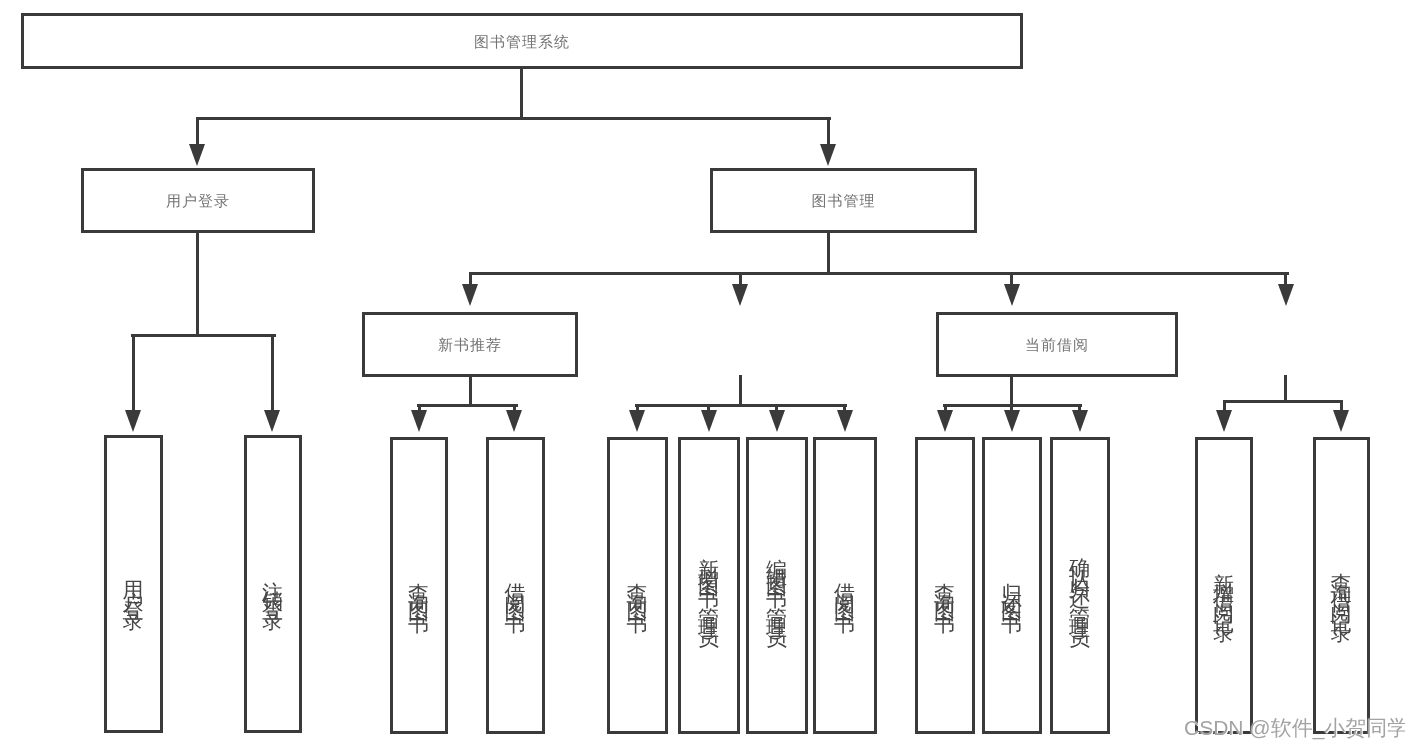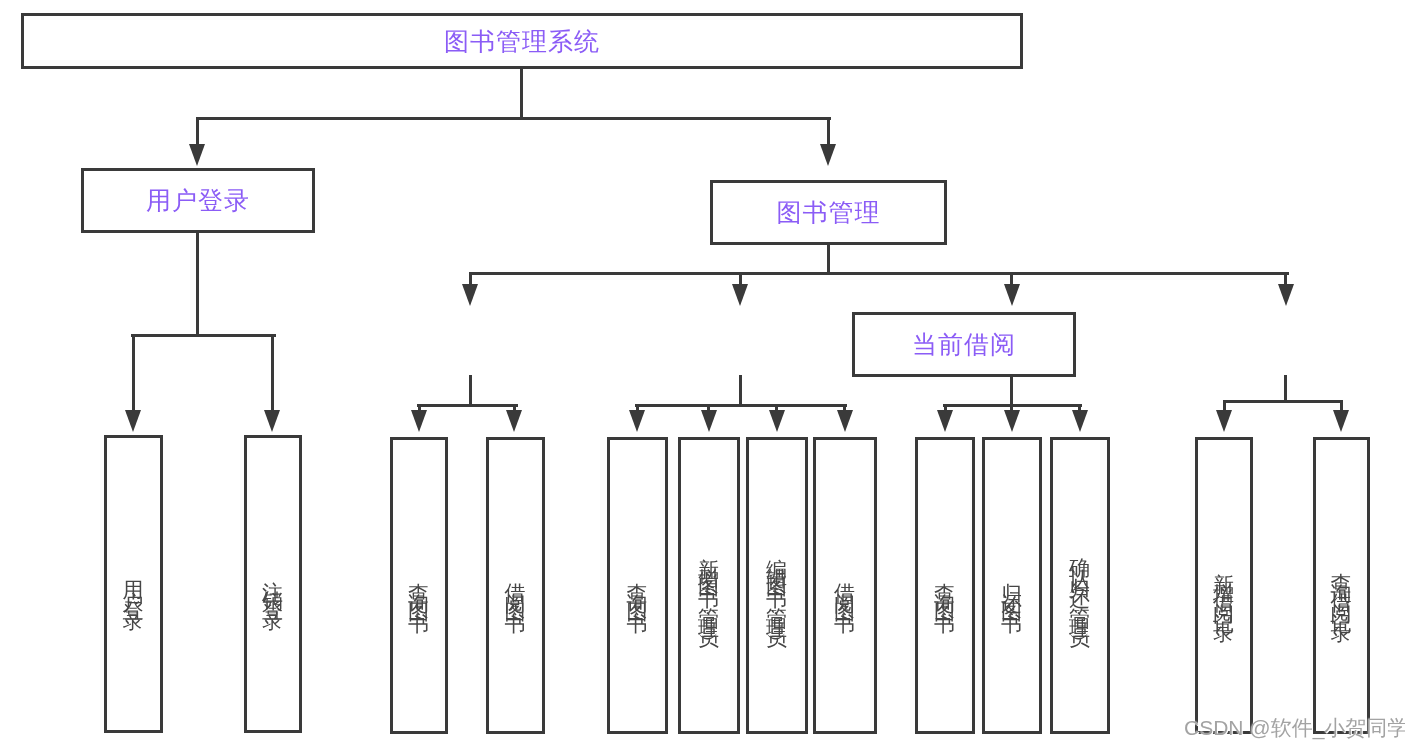--- a/index.html
+++ b/index.html
@@ -26,22 +26,22 @@
   .hbox {
     position: absolute;
     box-sizing: border-box;
     border: 3px solid #3a3a3a;
     background: #ffffff;
     display: flex;
     align-items: center;
     justify-content: center;
   }
   .hlabel {
-    font-size: 25px;
-    color: #8b5cf6;
+    font-size: 15px;
+    color: #737373;
     letter-spacing: 1px;
     white-space: nowrap;
     line-height: 1;
   }
   .vbox {
     position: absolute;
     box-sizing: border-box;
     border: 3px solid #3a3a3a;
     background: #ffffff;
     display: flex;
@@ -133,25 +133,28 @@
   <div class="arrow" style="left:1216px;top:410px"></div>
   <div class="arrow" style="left:1333px;top:410px"></div>
 
   <div class="hbox" style="left:21px;top:13px;width:1002px;height:56px">
     <span class="hlabel">图书管理系统</span>
   </div>
 
   <div class="hbox" style="left:81px;top:168px;width:234px;height:65px">
     <span class="hlabel">用户登录</span>
   </div>
-  <div class="hbox" style="left:710px;top:180px;width:237px;height:65px">
+  <div class="hbox" style="left:710px;top:168px;width:267px;height:65px">
     <span class="hlabel">图书管理</span>
   </div>
 
-  <div class="hbox" style="left:852px;top:312px;width:224px;height:65px">
+  <div class="hbox" style="left:362px;top:312px;width:216px;height:65px">
+    <span class="hlabel">新书推荐</span>
+  </div>
+  <div class="hbox" style="left:936px;top:312px;width:242px;height:65px">
     <span class="hlabel">当前借阅</span>
   </div>
 
   <div class="vbox" style="left:104px;top:435px;width:59px;height:298px">
     <span class="vlabel">用户登录</span>
   </div>
   <div class="vbox" style="left:244px;top:435px;width:58px;height:298px">
     <span class="vlabel">注销登录</span>
   </div>
 

